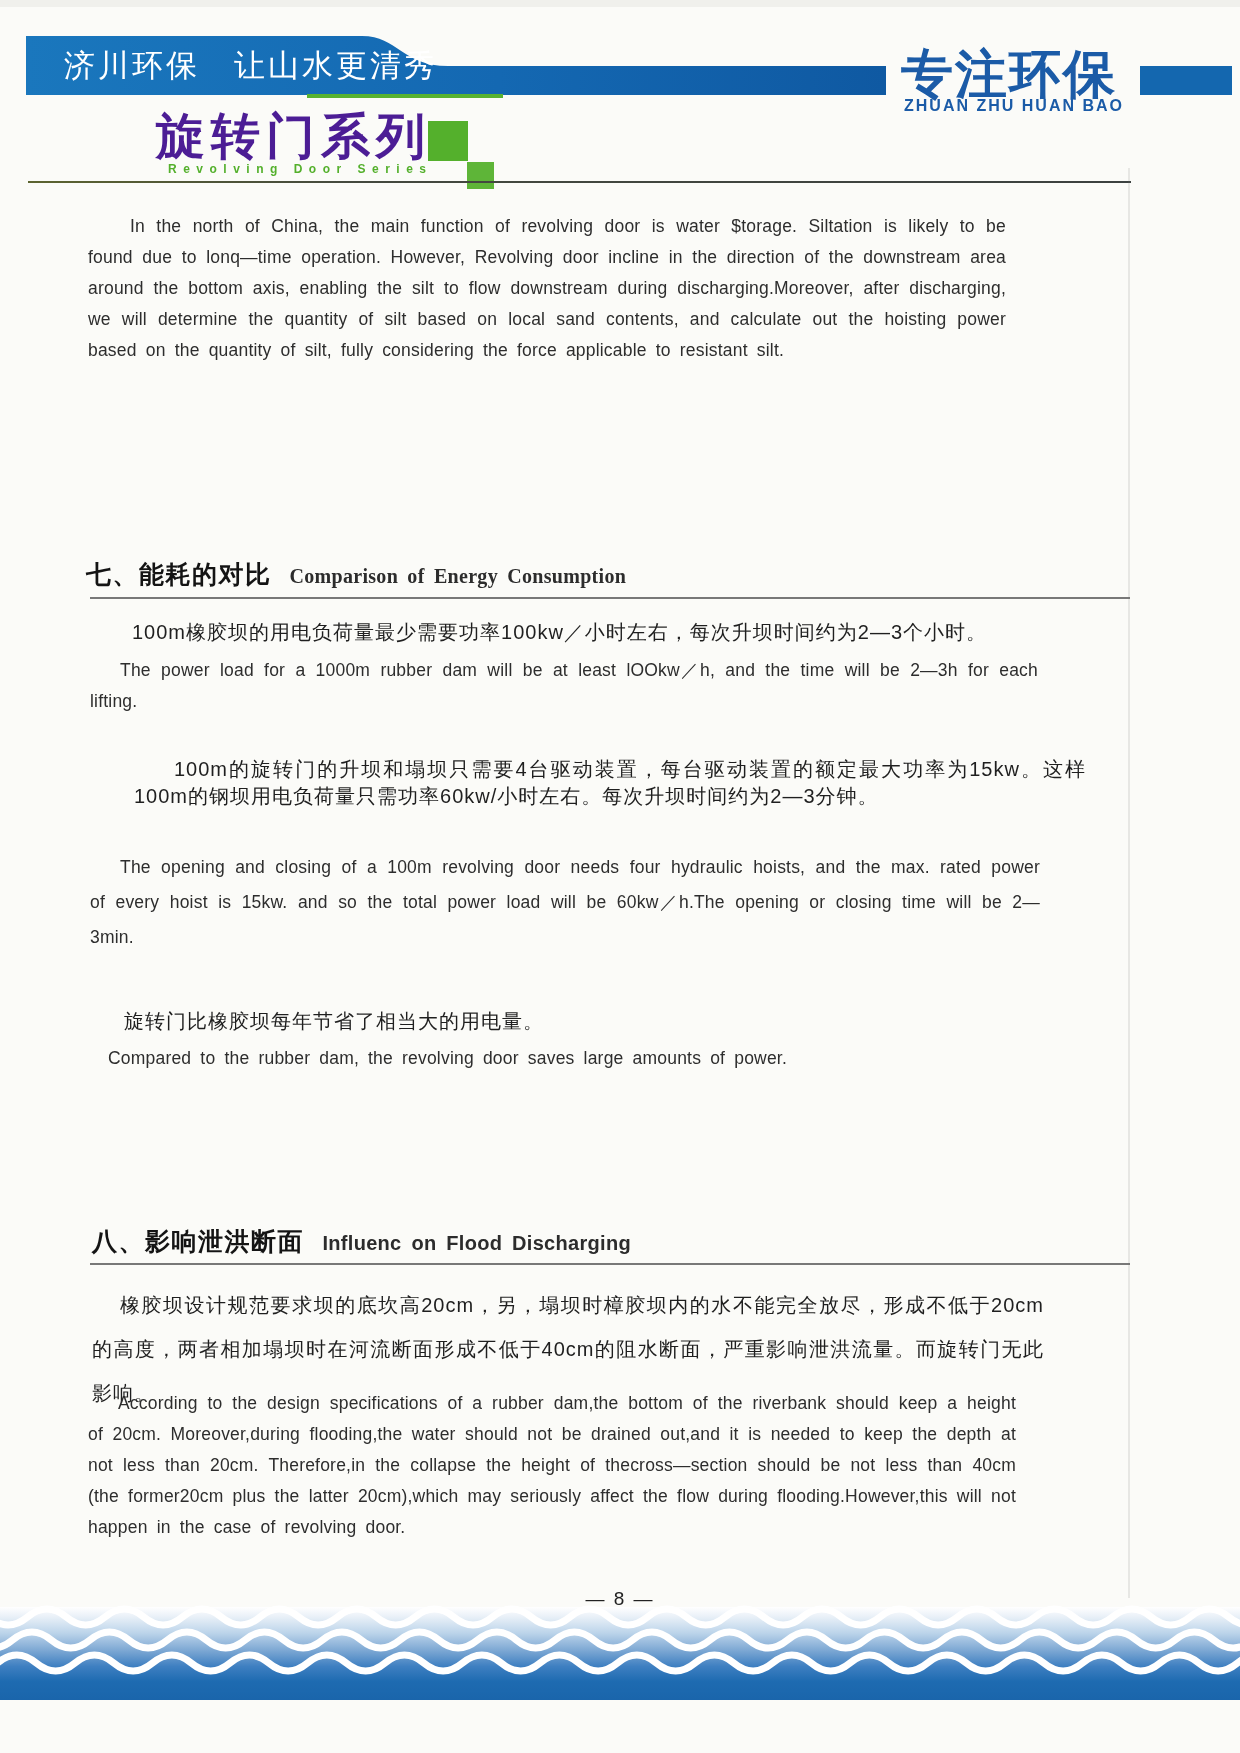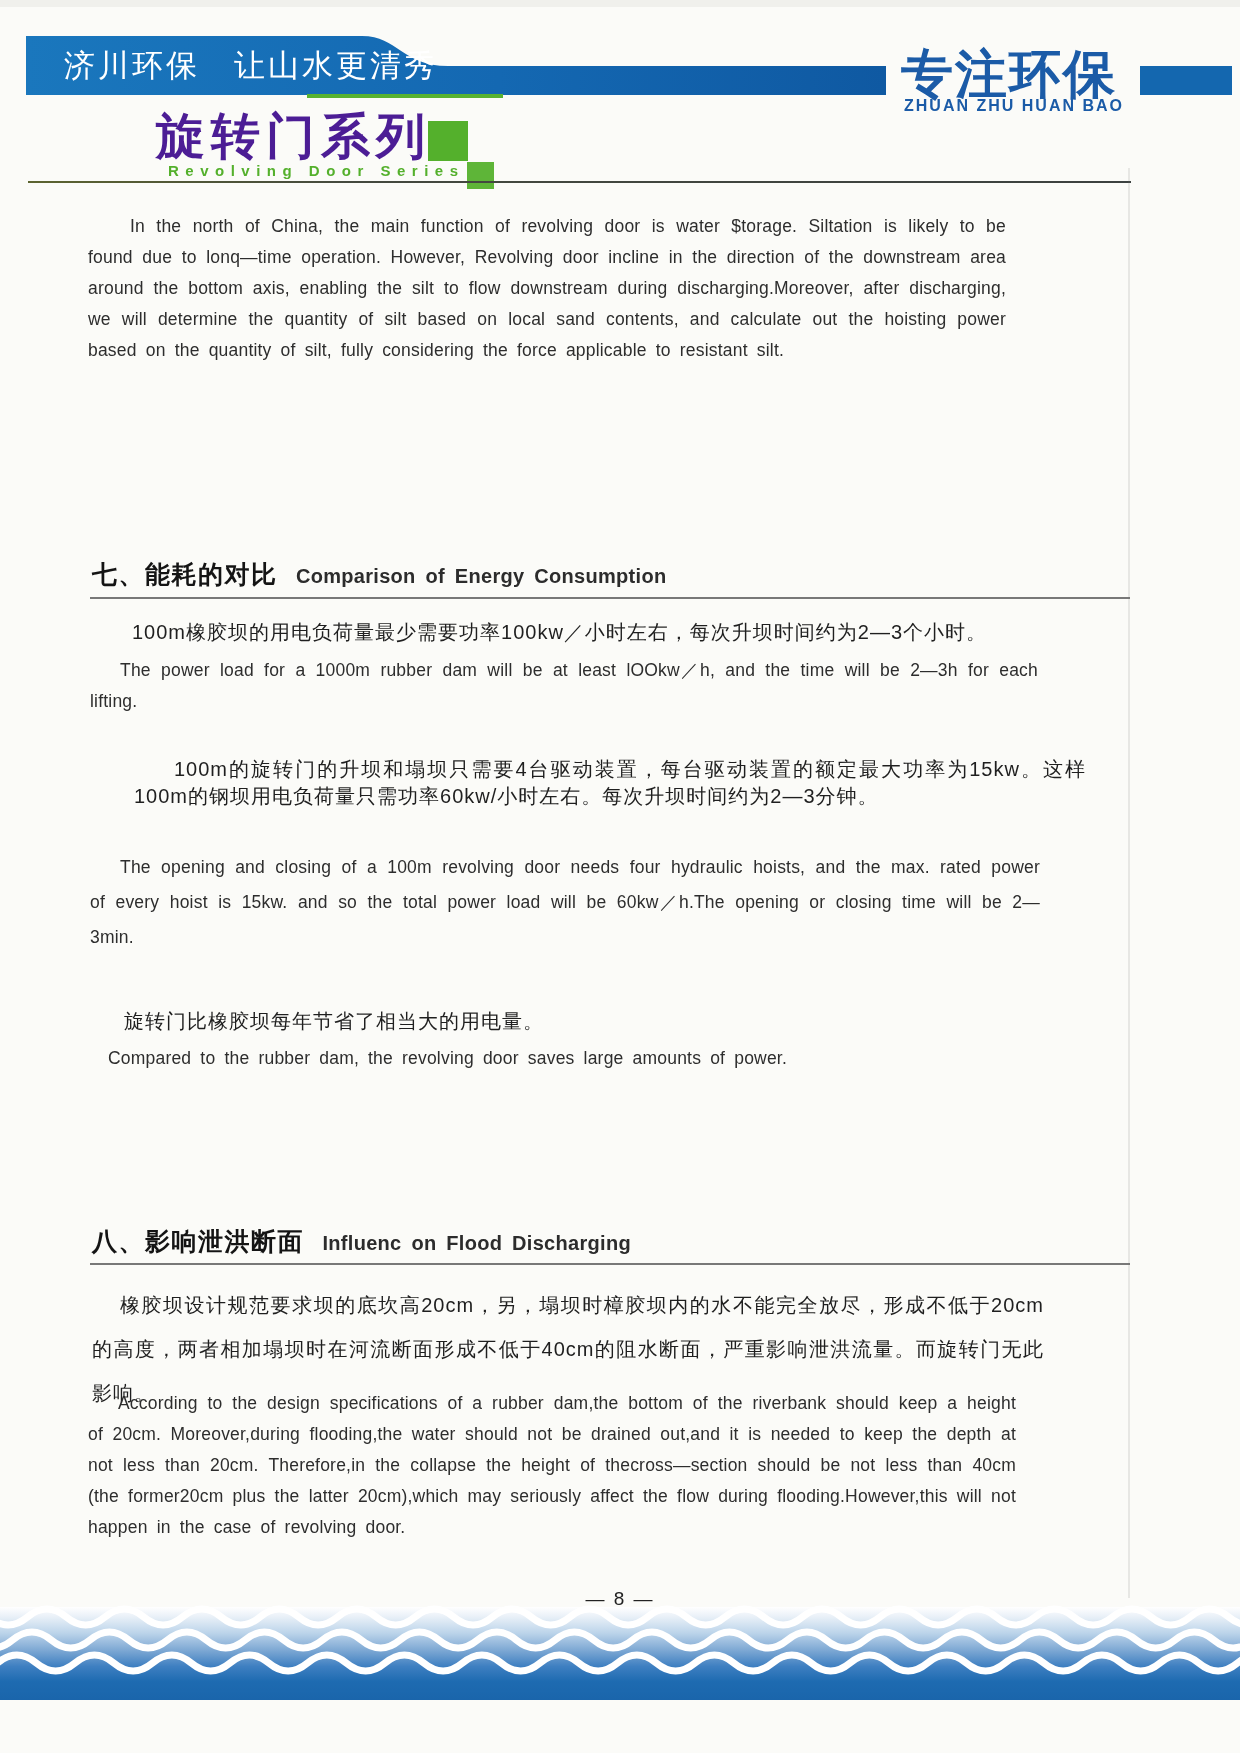--- a/index.html
+++ b/index.html
@@ -43,21 +43,21 @@
   }
 
   
   .series-cn{
     position:absolute;left:156px;top:104px;
     color:#4c1d95;font-size:49px;font-weight:900;letter-spacing:6px;
     white-space:nowrap;
   }
   .series-en{
     position:absolute;left:168px;top:162px;
-    color:#54b02c;font-size:15px;font-weight:800;letter-spacing:6.5px;
+    color:#54b02c;font-size:12px;font-weight:800;letter-spacing:6.5px;
     white-space:nowrap;
   }
   .sq-big{position:absolute;left:428px;top:121px;width:40px;height:40px;background:#54b02c;}
   .sq-small{position:absolute;left:467px;top:162px;width:27px;height:27px;background:#5eb538;}
   .header-divider{
     position:absolute;left:28px;top:181px;width:1103px;height:2px;
     background:linear-gradient(90deg,#5c6430,#44493f 30%,#3c4140);
   }
 
   
@@ -71,21 +71,21 @@
   }
   .block{position:absolute;}
 
   #intro{left:88px;top:211px;width:918px;text-indent:42px;}
 
   .sec-head{position:absolute;white-space:nowrap;}
   .sec-head .cn{color:#141414;font-size:25px;font-weight:800;letter-spacing:1.5px;}
   .sec-head .en{color:#2c2c2c;font-size:20px;font-weight:600;margin-left:14px;letter-spacing:0.3px;word-spacing:4px;}
   .sec-underline{position:absolute;height:2px;background:#787878;}
 
-  #s7-head{left:92px;top:558px;}
+  #s7-head{left:86px;top:558px;font-family:Liberation Serif, serif;}
   #s7-line{left:90px;top:597px;width:1040px;}
   #s7p1-cn{left:92px;top:616px;width:950px;line-height:32px;text-indent:40px;}
   #s7p1-en{left:90px;top:655px;width:948px;text-indent:30px;}
   #s7p2-cn{left:92px;top:756px;width:952px;line-height:27px;text-indent:40px;margin-left:42px;}
   #s7p2-en{left:90px;top:850px;width:950px;line-height:35px;text-indent:30px;}
   #s7p3-cn{left:92px;top:1006px;width:950px;line-height:30px;text-indent:32px;}
   #s7p3-en{left:90px;top:1043px;width:950px;text-indent:18px;}
 
   #s8-head{left:92px;top:1225px;}
   #s8-line{left:90px;top:1263px;width:1040px;}

